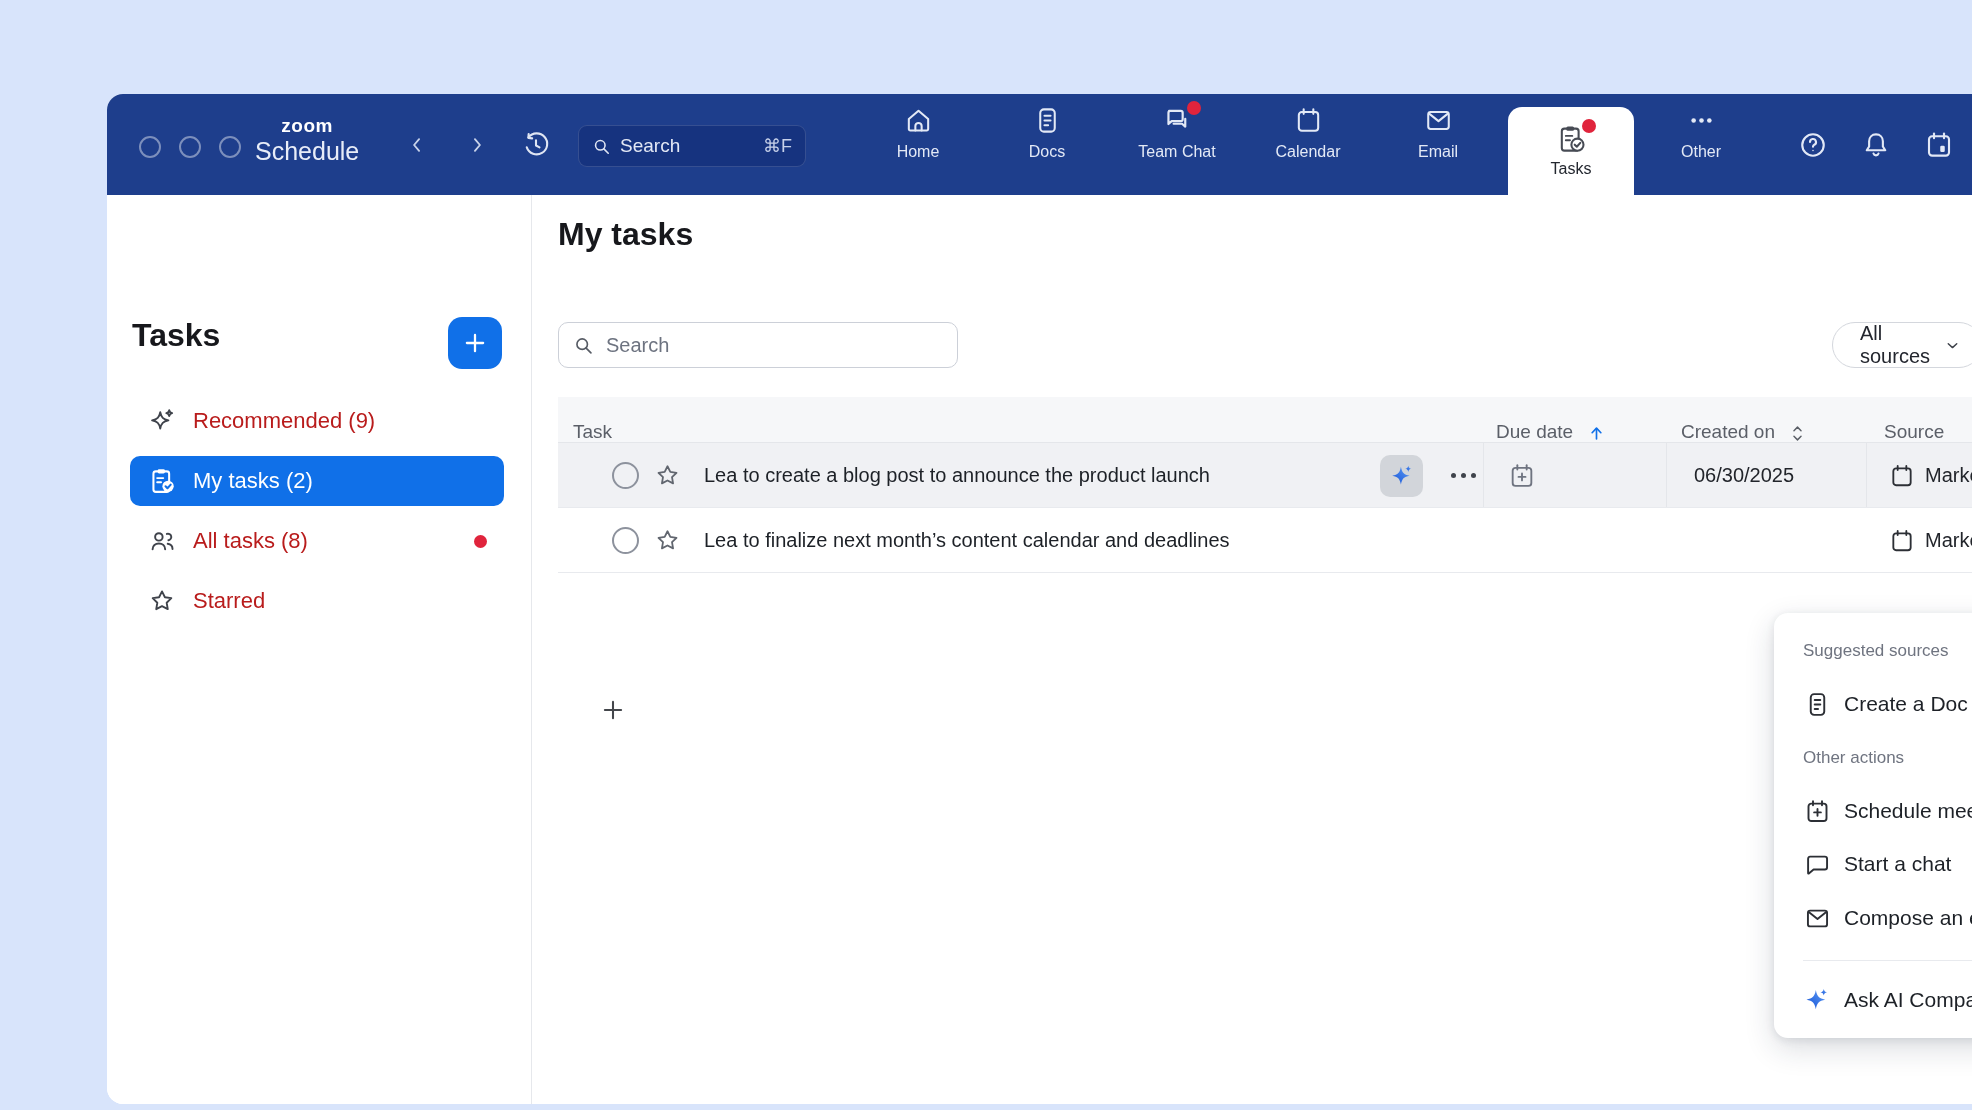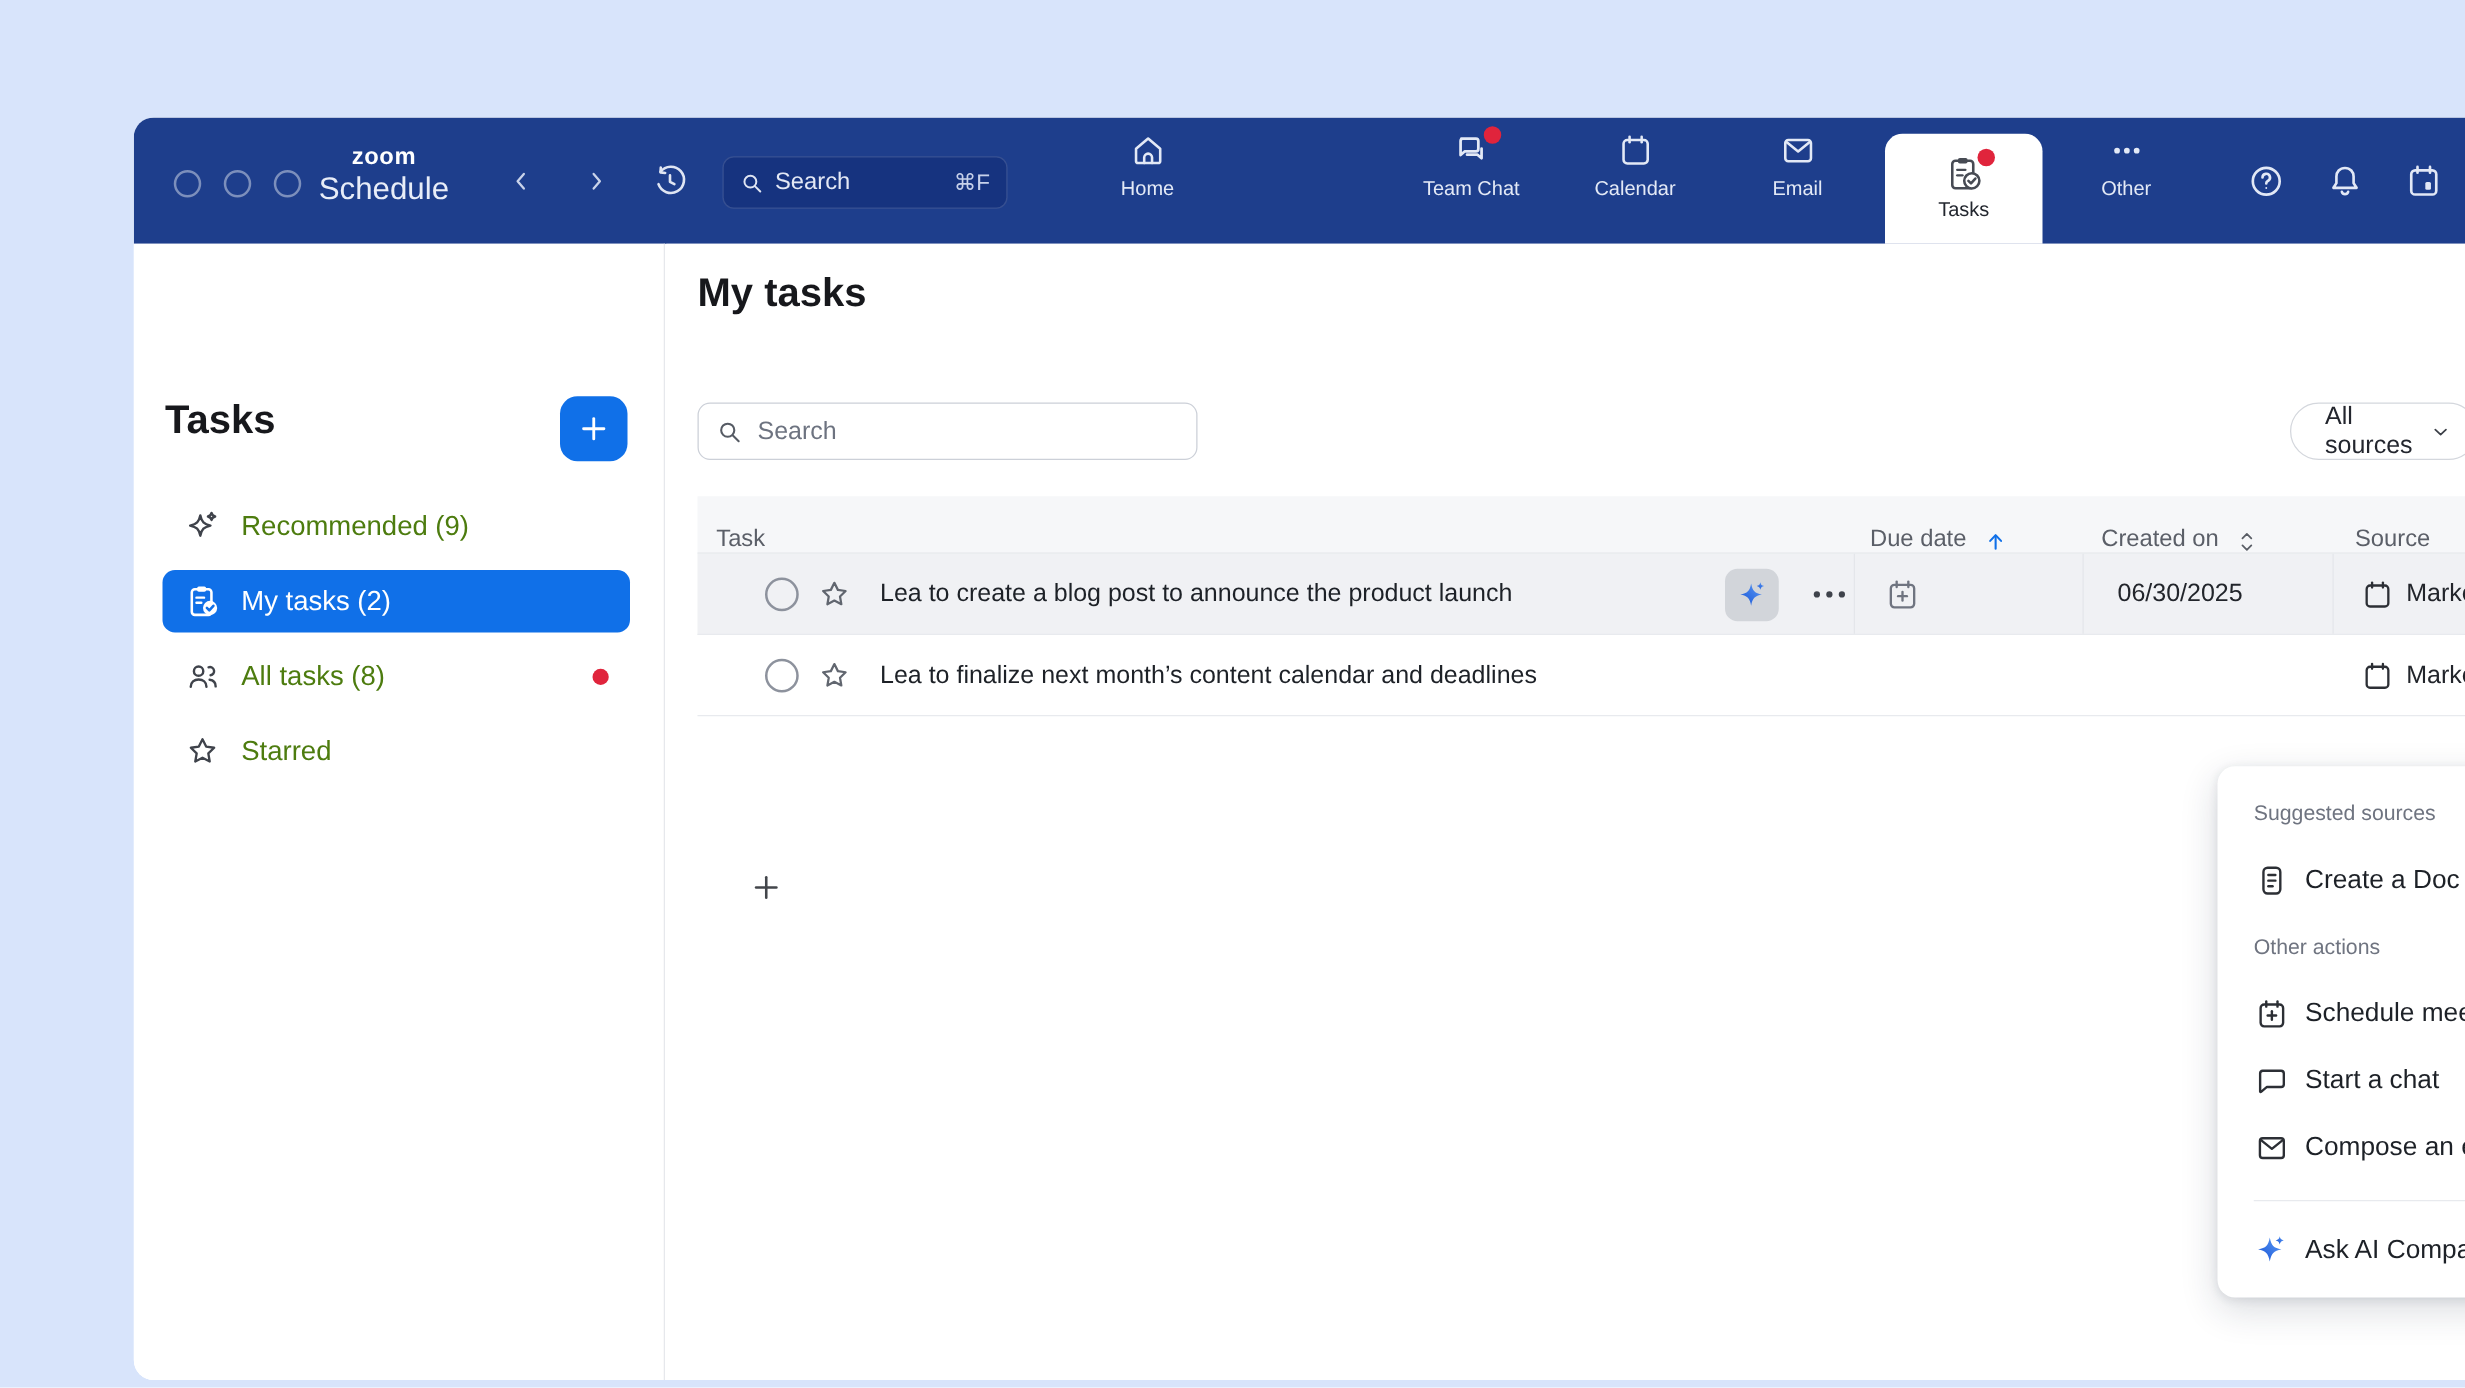--- a/index.html
+++ b/index.html
@@ -39,21 +39,21 @@
     background:#ffffff; border-radius:14px 14px 0 0;
     display:flex; flex-direction:column; align-items:center; justify-content:center; color:#474b54;
   }
   .tab-active .nlabel { font-size:16px; color:#23272f; margin-top:5px; }
   .tb-right { position:absolute; top:30px; width:42px; height:42px; display:flex; align-items:center; justify-content:center; color:#e2e8f6; }
   
   .sidebar { position:absolute; left:0; top:101px; width:425px; bottom:0; background:#fff; border-right:1px solid #e6e8ec; }
   .sb-title { position:absolute; left:25px; top:122px; font-size:32px; font-weight:700; color:#17181c; }
   .sb-add { position:absolute; left:341px; top:122px; width:54px; height:52px; background:#1070e8; border-radius:14px; display:flex; align-items:center; justify-content:center; color:#fff; }
   .sb-list { position:absolute; left:23px; right:27px; top:201px; }
-  .sb-item { position:relative; height:50px; margin-bottom:10px; border-radius:10px; display:flex; align-items:center; padding-left:17px; color:#4d7c0f; font-size:22px; }
+  .sb-item { position:relative; height:50px; margin-bottom:10px; border-radius:10px; display:flex; align-items:center; padding-left:17px; color:#b91c1c; font-size:22px; }
   .sb-item .sico { width:30px; height:30px; margin-right:16px; color:#3f434b; flex:0 0 auto; display:flex; align-items:center; justify-content:center; }
   .sb-item.sel { background:#1070e8; color:#ffffff; }
   .sb-item.sel .sico { color:#ffffff; }
   .sb-dot { position:absolute; right:17px; width:13px; height:13px; border-radius:50%; background:#e0243c; }
   
   .main { position:absolute; left:426px; top:101px; right:0; bottom:0; background:#fff; }
   .m-title { position:absolute; left:25px; top:21px; font-size:32px; font-weight:700; color:#17181c; }
   .m-search { position:absolute; left:25px; top:127px; width:400px; height:46px; border:1.5px solid #ccd0d8; border-radius:10px; display:flex; align-items:center; padding:0 14px; color:#6d7380; background:#fff; }
   .m-search input { border:none; outline:none; font-size:20px; color:#3c4048; margin-left:12px; width:300px; font-family:"Liberation Sans",sans-serif; background:transparent; }
   .m-search input::placeholder { color:#6d7380; }
@@ -140,20 +140,31 @@
     <div class="navitem" style="left:811px">
       <span class="nicon">
         <svg width="29" height="29" viewBox="0 0 24 24" fill="none" stroke="currentColor" stroke-width="1.7" stroke-linejoin="round" stroke-linecap="round">
           <path d="M4 10.8 L12 4 L20 10.8 V19 a1.2 1.2 0 0 1 -1.2 1.2 H5.2 A1.2 1.2 0 0 1 4 19 Z"></path>
             <path d="M9.4 20.2 v-3.6 a2.6 2.6 0 0 1 5.2 0 v3.6"></path>
         </svg>
       </span>
       <span class="nlabel">Home</span>
     </div>
 
+    <div class="navitem" style="left:940px">
+      <span class="nicon">
+        <svg width="29" height="29" viewBox="0 0 24 24" fill="none" stroke="currentColor" stroke-width="1.7" stroke-linecap="round">
+          <rect x="6" y="2.8" width="12" height="18.4" rx="3"></rect>
+            <line x1="9.5" y1="8" x2="14.5" y2="8"></line>
+            <line x1="9.5" y1="12" x2="14.5" y2="12"></line>
+            <line x1="9.5" y1="16" x2="12.5" y2="16"></line>
+        </svg>
+      </span>
+      <span class="nlabel">Docs</span>
+    </div>
 
     <div class="navitem" style="left:1070px">
       <span class="nicon">
         <svg width="31" height="31" viewBox="0 0 24 24" fill="none" stroke="currentColor" stroke-width="1.7" stroke-linejoin="round" stroke-linecap="round">
           <path d="M4 5.5 h9 a1.5 1.5 0 0 1 1.5 1.5 v5 a1.5 1.5 0 0 1 -1.5 1.5 h-7 l-2.5 2.2 V7 a1.5 1.5 0 0 1 1.5 -1.5 Z" transform="translate(1.5,-1)"></path>
           <path d="M9 14.5 h6.5 l2.5 2.2 v-6"></path>
         </svg>
         <span class="reddot" style="right:-8px; top:-4px"></span>
       </span>
       <span class="nlabel">Team Chat</span>

